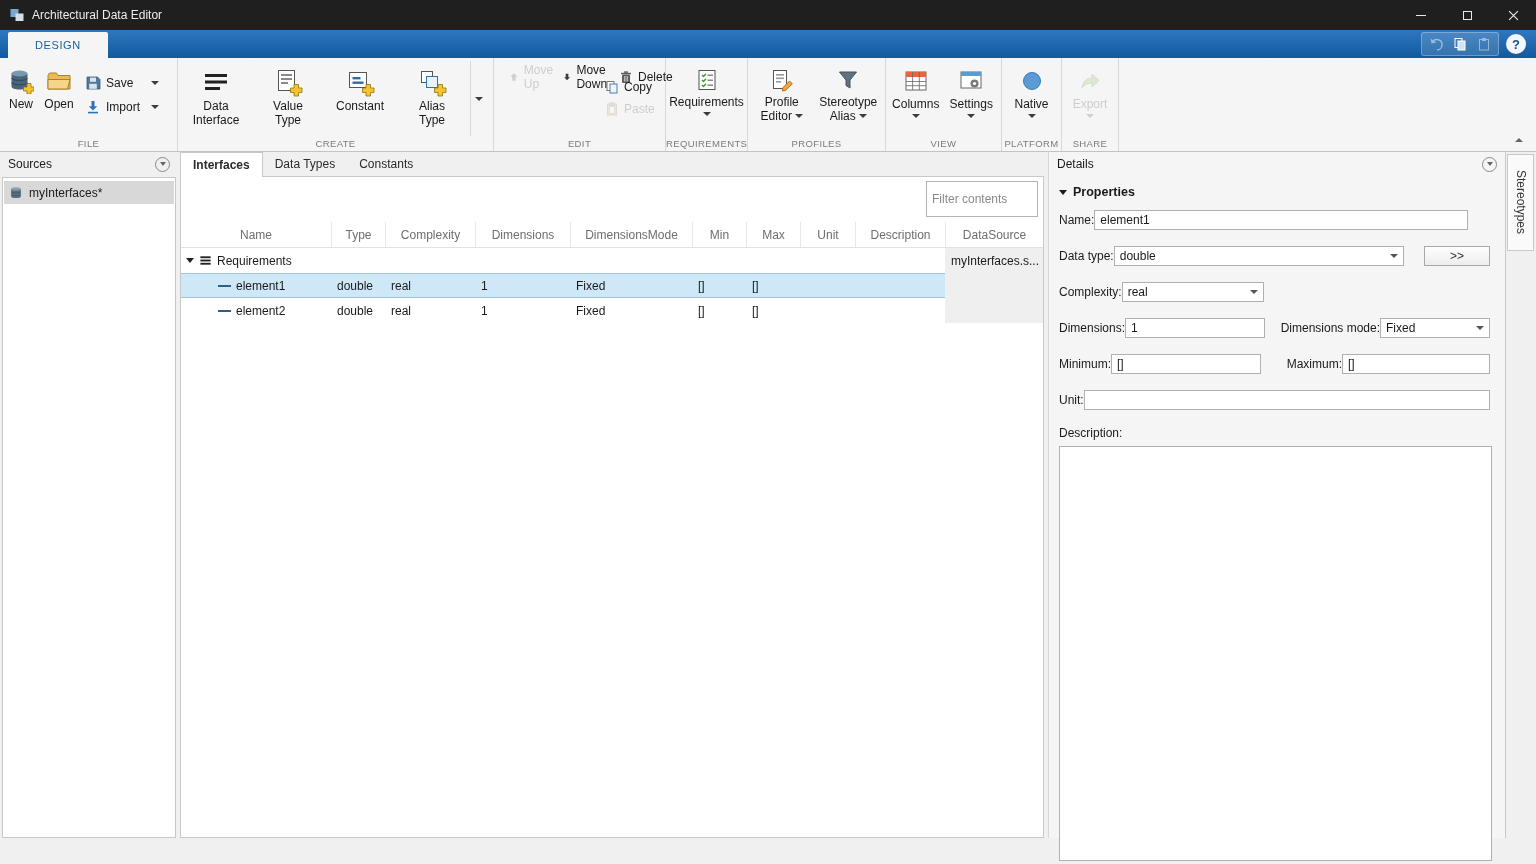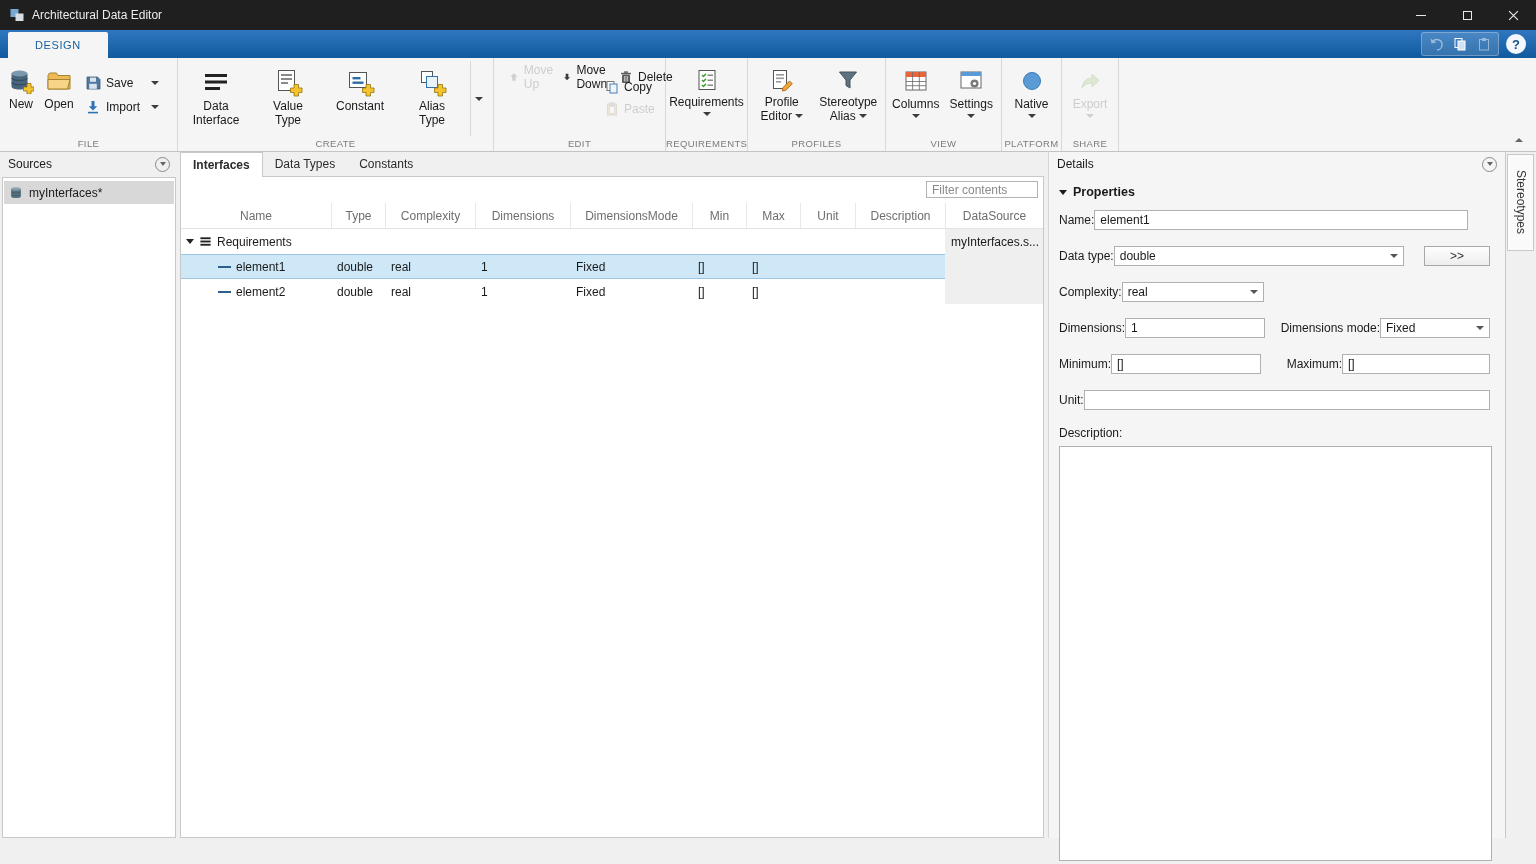--- a/index.html
+++ b/index.html
@@ -59,21 +59,21 @@
 .sources{position:absolute;top:152px;left:0;width:178px;bottom:26px}
 .sources-list{position:absolute;top:25px;left:2px;right:2px;bottom:0;background:#fff;border:1px solid #c8c8c8;padding-top:3px}
 .source-item{height:23px;display:flex;align-items:center;gap:6px;padding:7px 5px;background:#d8d8d8;margin:0 1px}
 
 .main{position:absolute;top:152px;left:178px;width:870px;bottom:26px}
 .main-tabs{height:24px;display:flex;align-items:flex-end;padding-left:2px}
 .mtab{height:24px;padding:0 12px;display:flex;align-items:center;color:#2b2b2b;position:relative}
 .mtab.active{height:25px;margin-bottom:-1px;background:#fff;border:1px solid #c8c8c8;border-bottom:none;font-weight:bold;z-index:2}
 .main-content{position:absolute;top:24px;left:2px;right:4px;bottom:0;background:#fff;border:1px solid #c8c8c8;overflow:hidden}
 .filter-row{display:flex;justify-content:flex-end;padding:4px 5px 3px}
-.filter-input{width:112px;height:17px;border:1px solid #b3b3b3;font:12px "Liberation Sans",sans-serif;padding:0 5px;color:#333}
+.filter-input{width:112px;height:36px;border:1px solid #b3b3b3;font:12px "Liberation Sans",sans-serif;padding:0 5px;color:#333}
 .filter-input::placeholder{color:#8a8a8a}
 .tbl{--cols:150px 54px 90px 95px 122px 54px 54px 55px 90px 1fr;margin-top:2px}
 .tbl-header{display:grid;grid-template-columns:var(--cols);height:26px;color:#6e6e6e;border-bottom:1px solid #e2e2e2}
 .th{display:flex;align-items:center;justify-content:center;border-left:1px solid #e8e8e8;height:100%;white-space:nowrap;overflow:hidden}
 .th:first-child{border-left:none}
 .tr{display:grid;grid-template-columns:var(--cols);height:25px;align-items:center}
 .td{padding-left:6px;white-space:nowrap;overflow:hidden}
 .td.ds{align-self:stretch;display:flex;align-items:center;background:#efefef}
 .tr.selected{background:var(--selection-blue,#cfe8f8);box-shadow:inset 0 1px 0 #9cc6e2,inset 0 -1px 0 #9cc6e2}
 .name-cell{display:flex;align-items:center;gap:5px;padding-left:5px}

